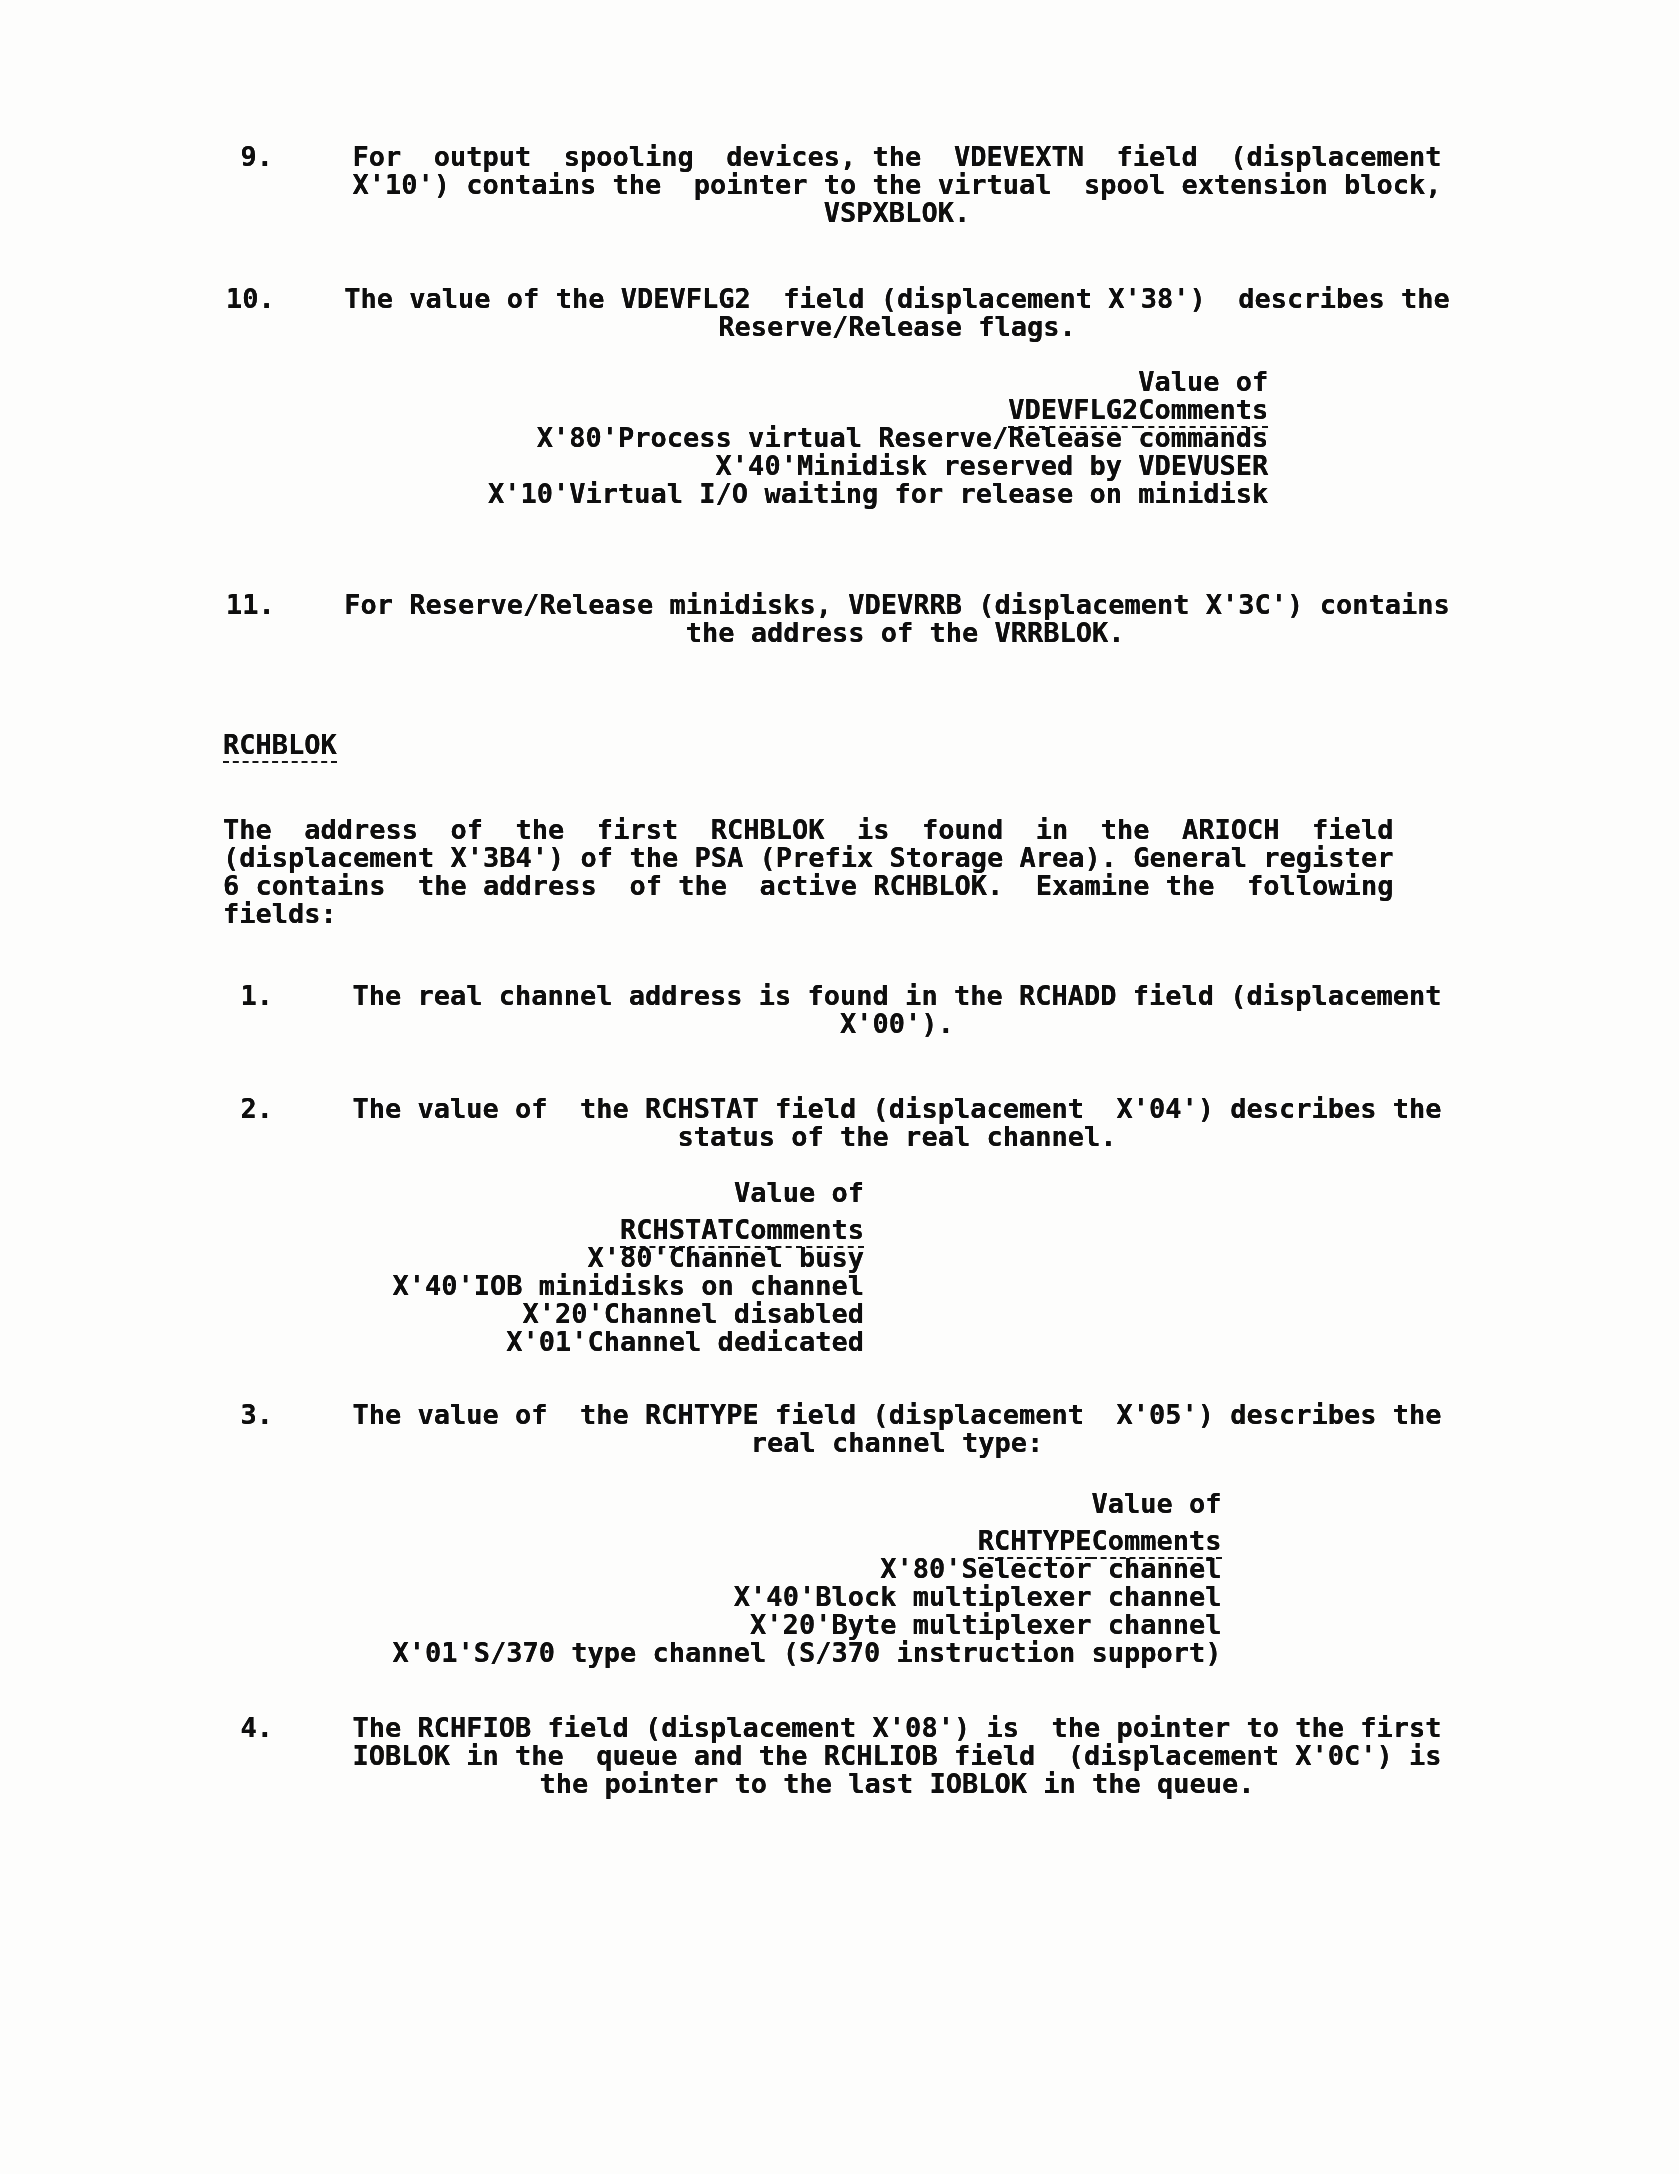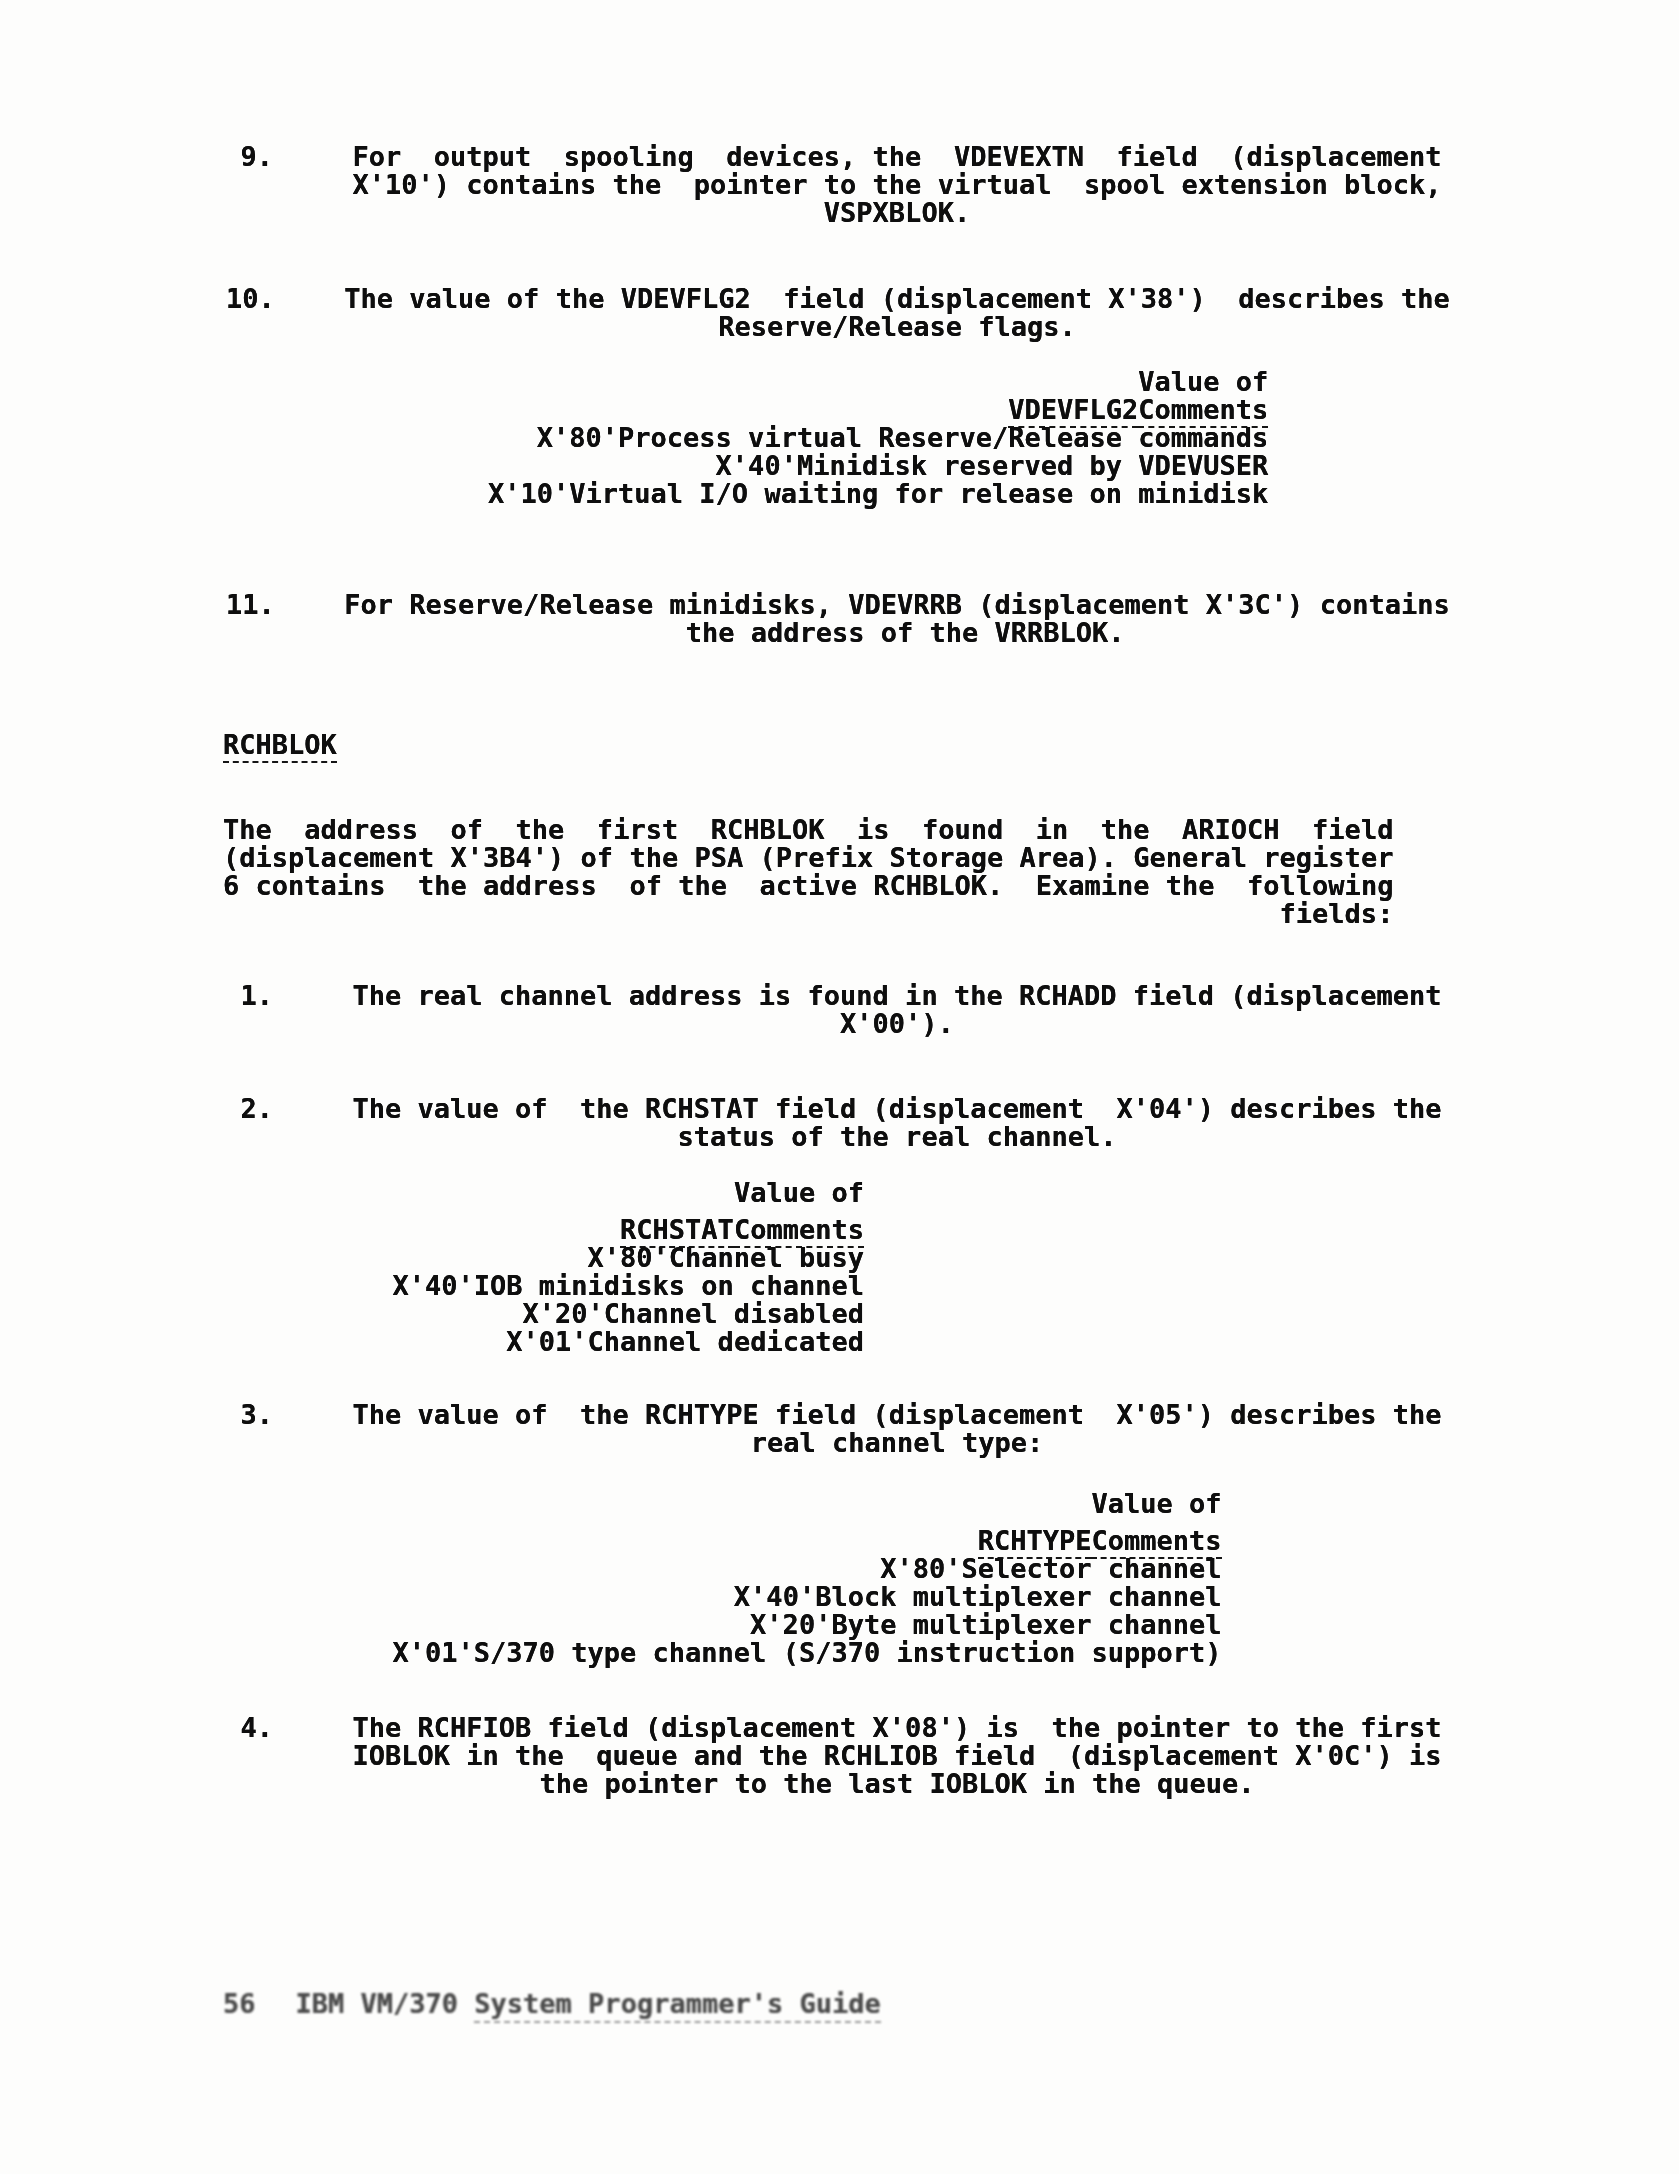--- a/index.html
+++ b/index.html
@@ -22,21 +22,21 @@
   .list-item.tight .body{}
   
   .tbl{position:absolute;line-height:28px;text-align:right;}
   .tbl .ln{white-space:pre;}
   .tbl .c1{display:inline-block;}
   .t1 .c1{width:13ch;}
   .t2 .c1,.t3 .c1{width:7ch;}
   .t2 .hdr .c1,.t3 .hdr .c1{width:9ch;margin-top:9px;}
   .u{border-bottom:2.8px dashed #151515;padding-bottom:0.9px;}
   .heading{position:absolute;}
-  .para{position:absolute;text-align:right;}
+  .para{position:absolute;}
   
   .footer{position:absolute;color:#333;filter:blur(0.8px);opacity:.88;}
   .footer .ft{margin-left:40px;}
   .footer .ft-u{border-bottom:2.8px dashed rgba(50,50,50,.55);padding-bottom:1.9px;}
 </style>
 </head>
 <body>
 
 <div class="page">
 
@@ -112,18 +112,15 @@
     <div class="ln row"><span class="c1">X'01'</span><span>S/370 type channel (S/370 instruction support)</span></div>
   </div>
 
   <div class="list-item" style="top:1714px">
     <span class="num">4.</span>
     <pre class="body">The RCHFIOB field (displacement X'08') is  the pointer to the first
 IOBLOK in the  queue and the RCHLIOB field  (displacement X'0C') is
 the pointer to the last IOBLOK in the queue.</pre>
   </div>
 
-  <div class="footer" style="left:223px;top:1990px">
-    <span>56</span><span class="ft"><span>IBM VM/370 </span><span class="ft-u">System Programmer's Guide</span></span>
-  </div>
 
 </div>
 
 
 </body></html>

